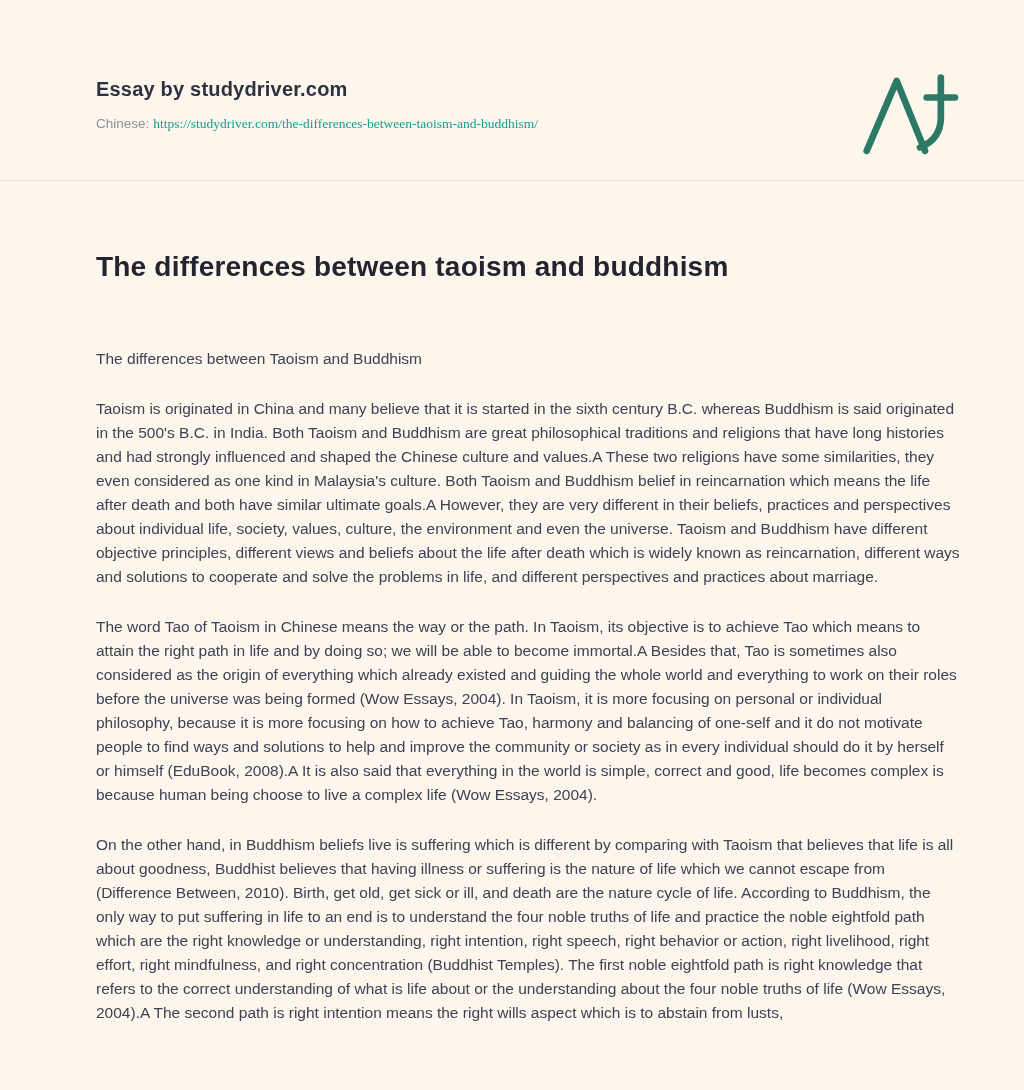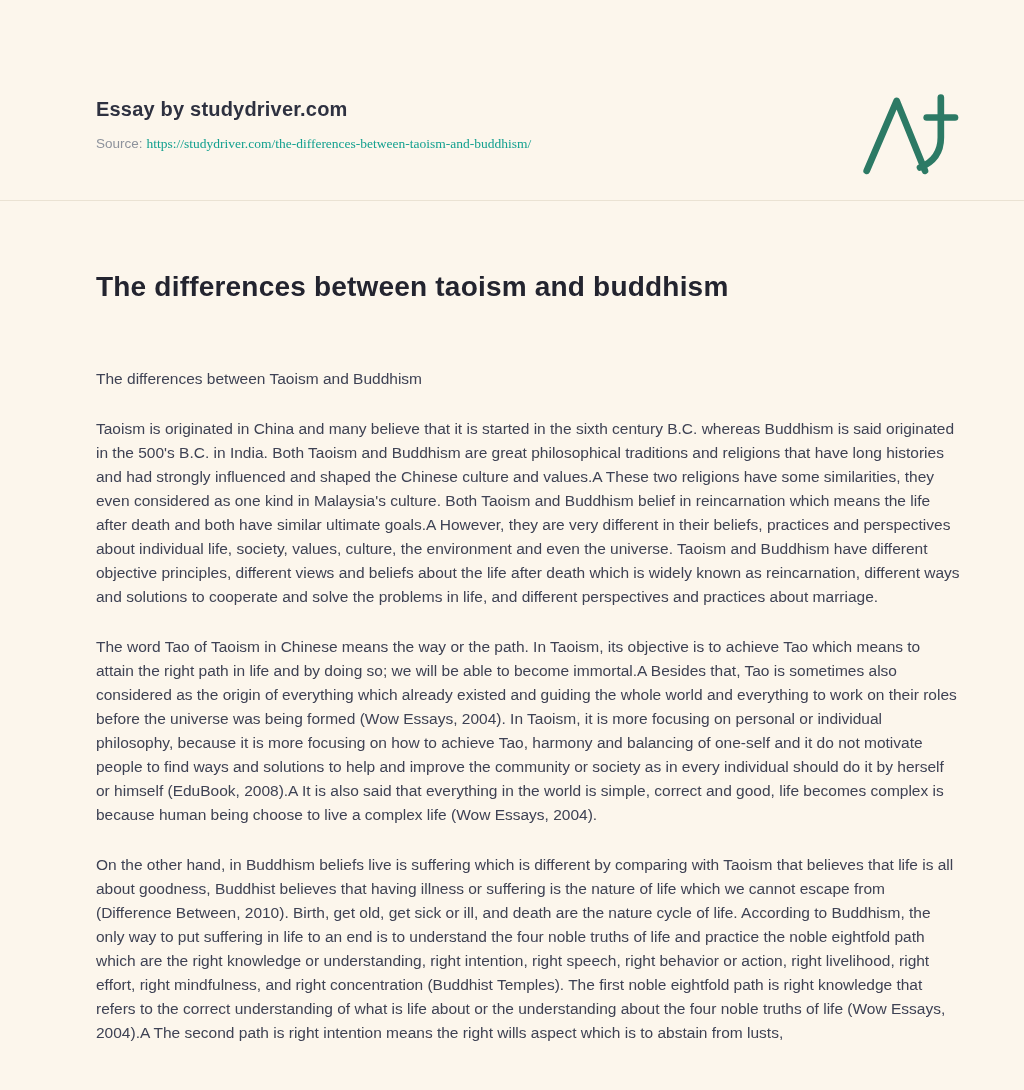--- a/index.html
+++ b/index.html
@@ -11,21 +11,20 @@
     height: 1090px;
     overflow: hidden;
     background: #fcf6ec;
     font-family: "Liberation Sans", sans-serif;
     color: #3e4254;
     position: relative;
   }
   .page {
     padding-left: 96px;
     padding-right: 64px;
-    margin-top: 20px;
   }
   .header {
     padding-top: 78px;
     position: relative;
   }
   .essay-by {
     font-size: 20px;
     font-weight: 700;
     color: #2e3140;
     letter-spacing: 0.2px;
@@ -75,21 +74,21 @@
     color: #3e4254;
   }
 </style>
 </head>
 <body>
 
 <div class="page">
   <header class="header">
     <h2 class="essay-by">Essay by studydriver.com</h2>
     <div class="source-line">
-      <span class="source-label">Source:</span><a class="source-link" href="#">https://studydriver.com/the-differences-between-taoism-and-buddhism/</a>
+      <span class="source-label">Chinese:</span><a class="source-link" href="#">https://studydriver.com/the-differences-between-taoism-and-buddhism/</a>
     </div>
     <span class="logo">
       <svg width="100" height="94" viewBox="0 0 120 110" fill="none" xmlns="http://www.w3.org/2000/svg">
         <path d="M8 98 L44 14 L78 98" stroke="#2c7a65" stroke-width="8" stroke-linecap="round" stroke-linejoin="round" fill="none"></path>
         <path d="M97 10 L97 58 Q97 84 72 94" stroke="#2c7a65" stroke-width="8" stroke-linecap="round" fill="none"></path>
         <path d="M80 34 L114 34" stroke="#2c7a65" stroke-width="8" stroke-linecap="round" fill="none"></path>
       </svg>
     </span>
   </header>
 </div>

